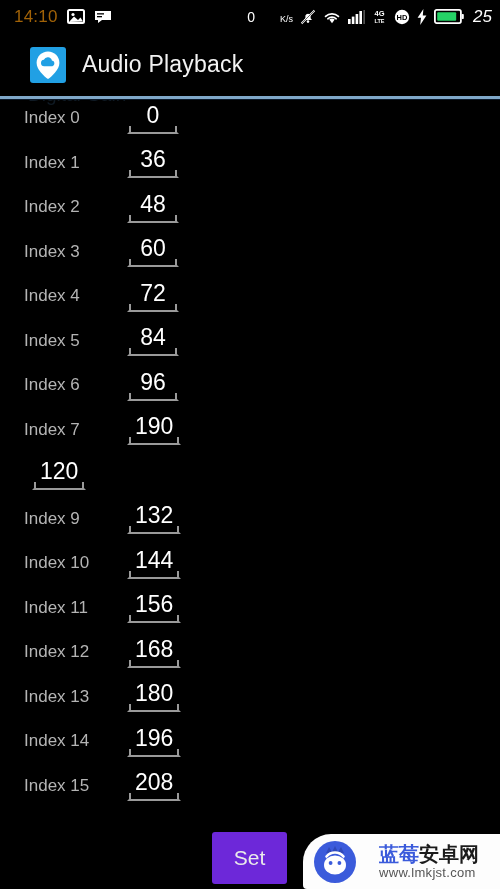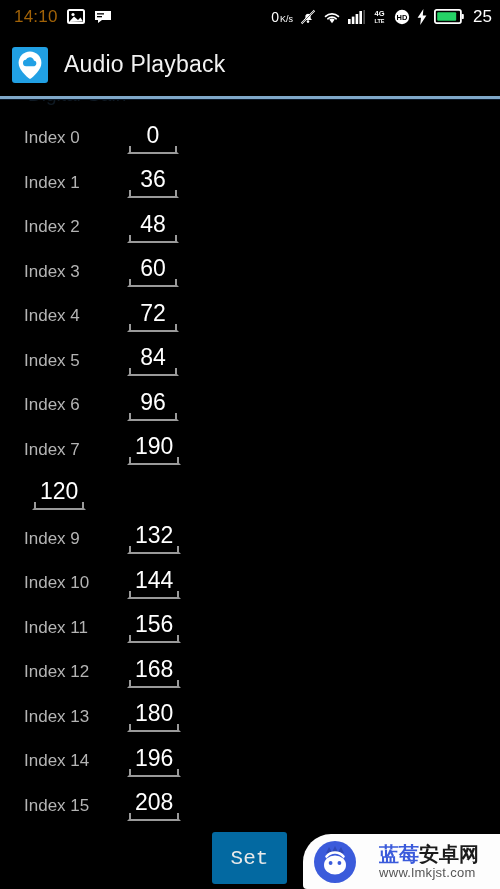--- a/index.html
+++ b/index.html
@@ -17,31 +17,31 @@
     background:#000;
     display:flex;
     align-items:center;
     padding:0 8px 0 14px;
     color:#fff;
   }
   .sb-left{ display:flex; align-items:center; gap:9px; }
   .sb-clock{ font-size:17px; letter-spacing:.2px; color:#a16207; }
   .sb-right{ margin-left:auto; display:flex; align-items:center; gap:7px; }
   .sb-rate{ font-size:14px; display:flex; align-items:baseline; gap:1px; }
-  .sb-rate .u{ font-size:9px; line-height:1; }
+  .sb-rate .u{ font-size:9px; line-height:1;margin-left:24px; }
   .ic{ display:inline-block; line-height:0; }
-  .battpct{ font-size:17px; margin-left:2px; }
+  .battpct{ font-size:17px; margin-left:2px;font-style:italic; }
 
   
   .appbar{
     height:63px;
     background:#000;
     display:flex;
     align-items:center;
-    padding-left:12px;
+    padding-left:30px;
     gap:16px;
   }
   .app-icon{
     width:36px; height:36px;
     border-radius:3px;
     display:flex; align-items:center; justify-content:center;
   }
   .app-title{
     font-size:23px;
     color:#f2f2f2;
@@ -66,21 +66,21 @@
   .divider{
     position:absolute;
     top:0; left:0; right:0;
     height:3px;
     background:#7fa8c9;
     box-shadow:0 1px 0 #0b1a2b;
   }
 
   .rows{
     position:absolute;
-    top:20px; left:0; right:0;
+    top:0; left:0; right:0;
   }
   .row{
     height:44.5px;
     display:flex;
     align-items:center;
     padding-left:24px;
   }
   .row-label{
     font-size:17px;
     color:#b4b4b4;
@@ -132,26 +132,26 @@
     position:absolute;
     left:0; right:0; bottom:0;
     height:62px;
     display:flex;
     align-items:center;
   }
   .set-button{
     position:absolute;
     left:212px;
     width:75px; height:52px;
-    background:#0369a1;
+    background:#6d28d9;
     border:none;
     border-radius:3px;
     color:#eaeaea;
     font-size:21px;
-    font-family:Liberation Mono, monospace;
+    font-family:Liberation Sans, sans-serif;
     display:flex; align-items:center; justify-content:center;
     cursor:pointer;
   }
 
   
   .watermark{
     position:absolute;
     left:303px; bottom:0;
     width:197px; height:55px;
     background:#fdfdfd;

